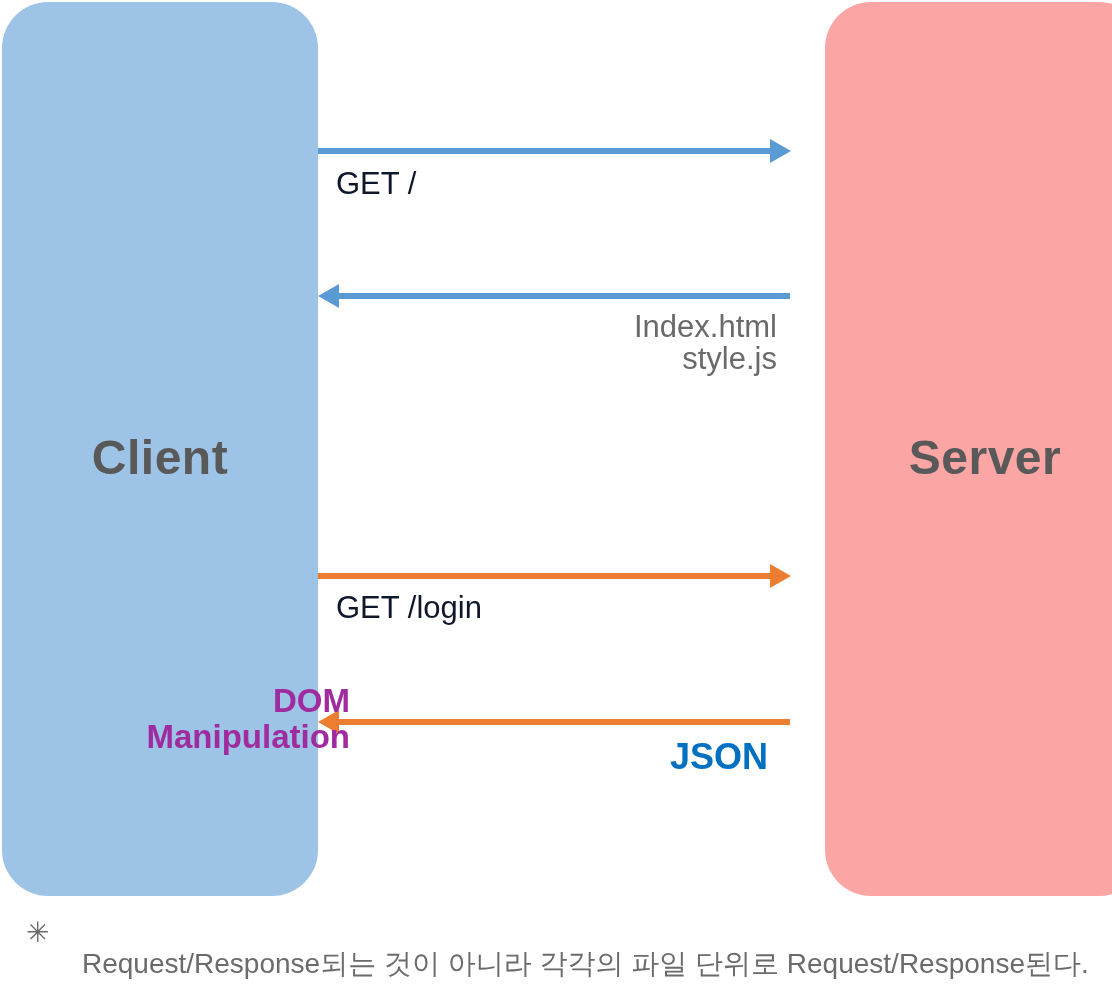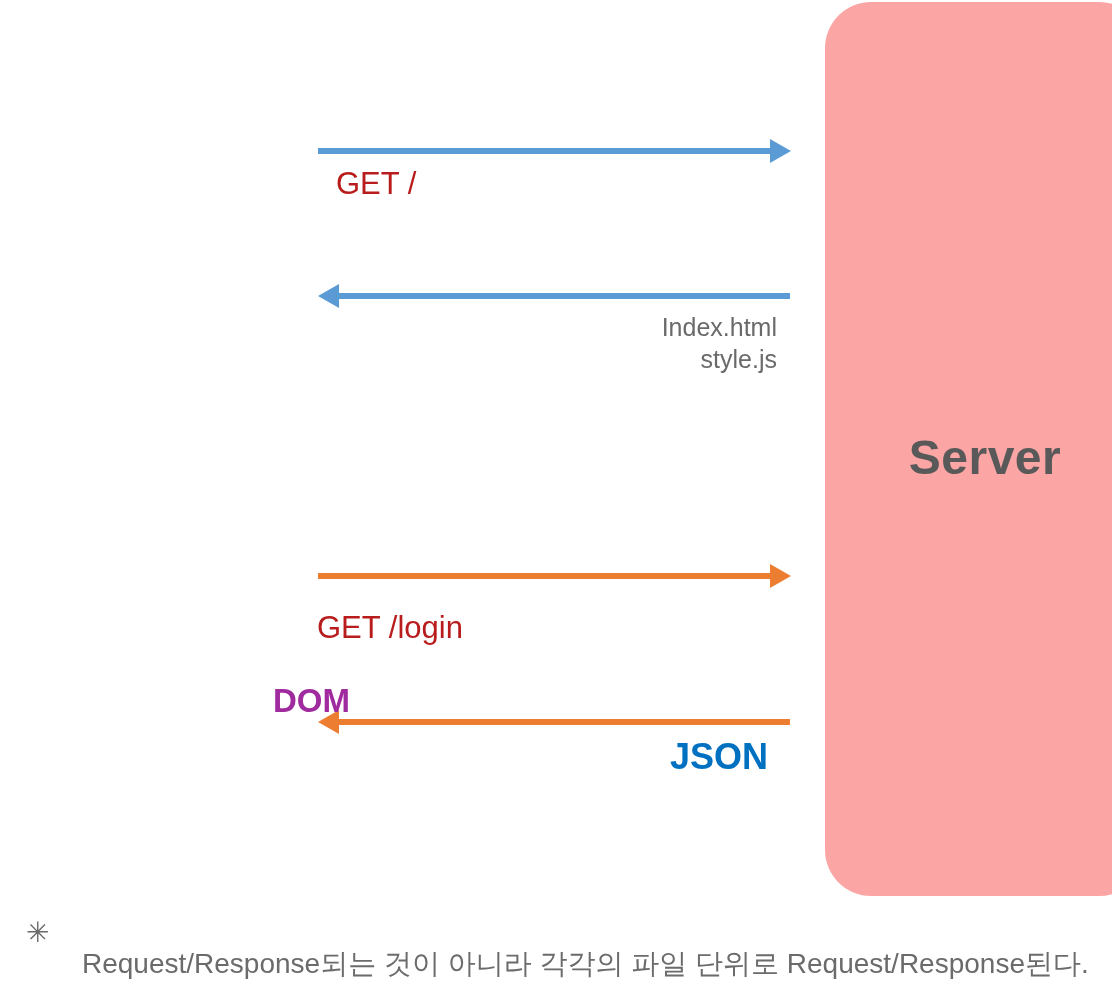--- a/index.html
+++ b/index.html
@@ -60,26 +60,26 @@
   .orange{ background: #ED7D31; }
   .head-right-blue   { border-left: 21px solid #5B9BD5; }
   .head-left-blue    { border-right: 21px solid #5B9BD5; }
   .head-right-orange { border-left: 21px solid #ED7D31; }
   .head-left-orange  { border-right: 21px solid #ED7D31; }
 
   
   .msg-label {
     position: absolute;
     font-size: 31px;
-    color: #b91c1c;
+    color: #0f172a;
     white-space: nowrap;
   }
   .files-label {
     position: absolute;
-    font-size: 25px;
+    font-size: 31px;
     color: #6A6A6A;
     text-align: right;
     line-height: 32px;
     white-space: nowrap;
   }
   .json-label {
     position: absolute;
     font-size: 36px;
     font-weight: bold;
     color: #0070C0;
@@ -109,46 +109,50 @@
   }
   .footnote-line { display: flex; align-items: flex-start; }
   .footnote-marker { margin-right: 12px; font-size: 28px; }
   .footnote-indent { margin-left: 56px; }
 </style>
 </head>
 <body>
 
 <div class="canvas">
 
+  <div class="node-box client-box">
+    <div class="node-title">Client</div>
+  </div>
 
   <div class="node-box server-box">
     <div class="node-title">Server</div>
   </div>
 
   <div class="shaft blue" style="left:318px; top:148px; width:452px;"></div>
   <div class="head head-right-blue" style="left:770px; top:139px;"></div>
   <div class="msg-label" style="left:336px; top:166px;">GET /</div>
 
   <div class="head head-left-blue" style="left:318px; top:284px;"></div>
   <div class="shaft blue" style="left:338px; top:293px; width:452px;"></div>
   <div class="files-label" style="right:335px; top:311px;">
     <div>Index.html</div>
     <div>style.js</div>
   </div>
 
   <div class="shaft orange" style="left:318px; top:573px; width:452px;"></div>
   <div class="head head-right-orange" style="left:770px; top:564px;"></div>
-  <div class="msg-label" style="left:317px; top:590px;margin-top:20px;">GET /login</div>
+  <div class="msg-label" style="left:336px; top:590px;">GET /login</div>
 
   <div class="head head-left-orange" style="left:318px; top:710px;"></div>
   <div class="shaft orange" style="left:338px; top:719px; width:452px;"></div>
   <div class="json-label" style="right:344px; top:736px;">JSON</div>
 
   <div class="dom-label">
     <div>DOM</div>
+    <div>Manipulation</div>
   </div>
 
   <div class="footnote">
     <div class="footnote-line">
       <span class="footnote-marker">✳</span>
     </div>
     <div class="footnote-line footnote-indent">
       <span>Request/Response되는 것이 아니라 각각의 파일 단위로 Request/Response된다.</span>
     </div>
   </div>

